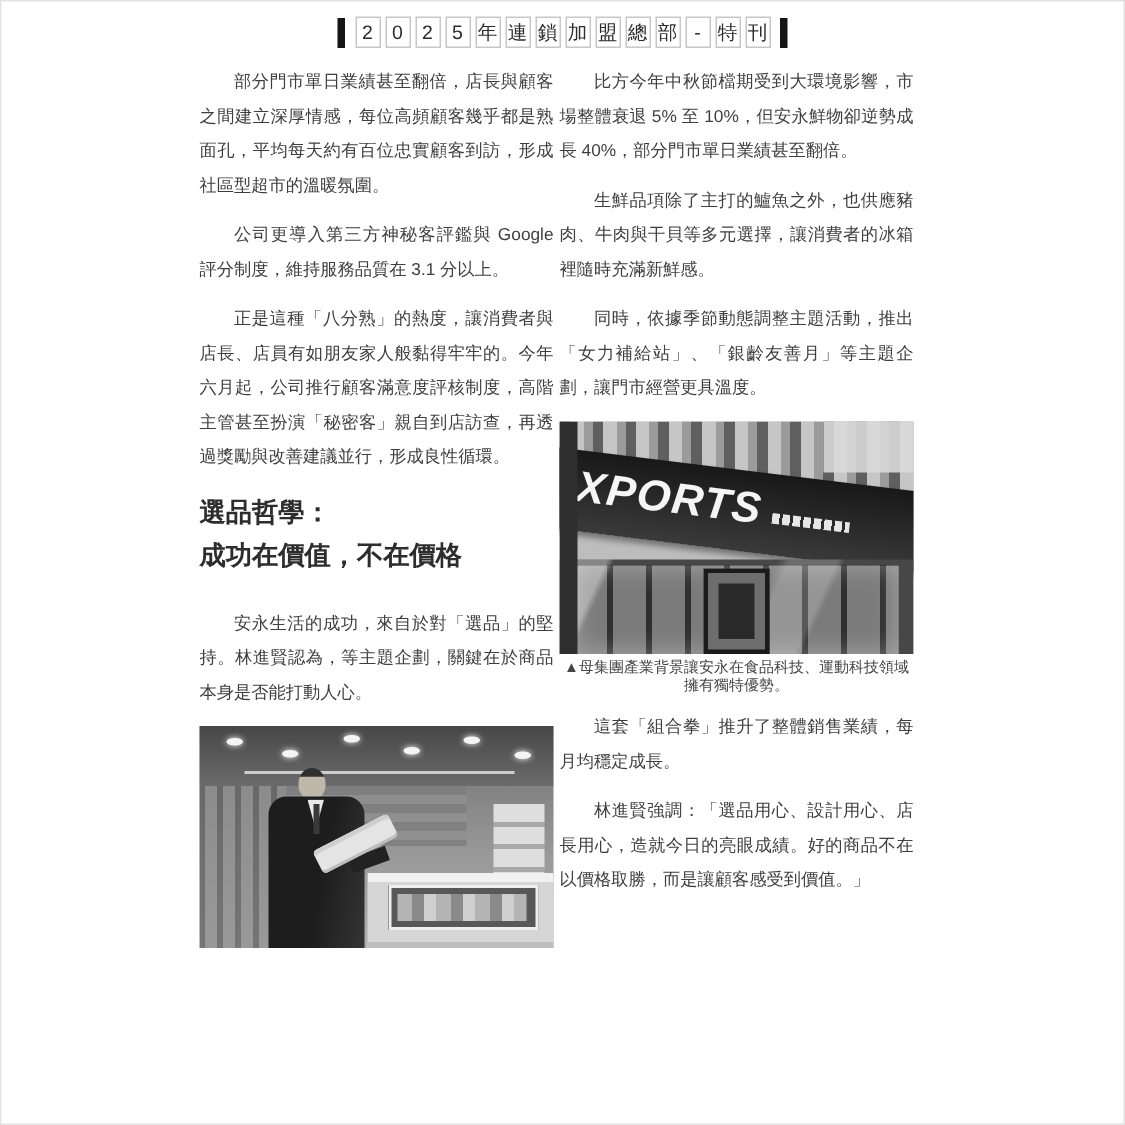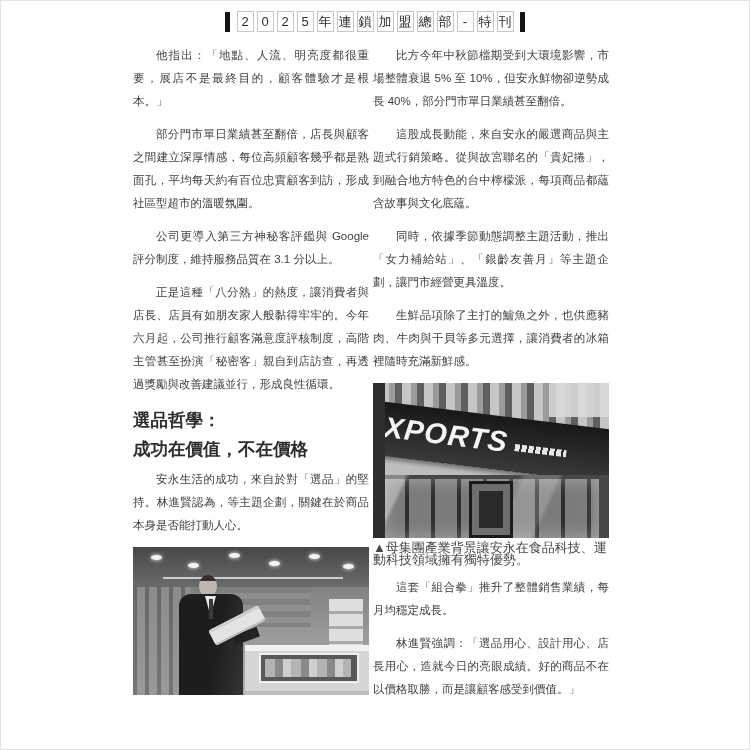--- a/index.html
+++ b/index.html
@@ -22,24 +22,24 @@
   
   .col{
     position:absolute;top:44px;width:236px;
     font-size:11.5px;line-height:23px;text-align:justify;color:#3e3e3e;
   }
   .col-left{left:133px;}
   .col-right{left:373px;}
   p.para{margin:0 0 10px;text-indent:2em;}
   .section-heading{
     font-size:17.5px;font-weight:bold;color:#2d2d2d;line-height:29px;
-    margin:4px 0 4px;text-align:left;
+    margin:4px 0 20px;text-align:left;
   }
   .caption{
-    font-size:13px;line-height:12px;color:#454545;text-align:left;
+    font-size:10px;line-height:12px;color:#454545;text-align:center;
     margin:4px 0 10px;text-indent:0;
   }
   
   .photo{position:relative;width:236px;overflow:hidden;background:#8d8d8d;margin-top:3px;}
   .photo *{position:absolute;}
   
   .ph1{height:148px;background:linear-gradient(#6f6f6f,#9a9a9a 60%,#b0b0b0);}
   .ph1 .ceiling{left:0;top:0;width:100%;height:40px;background:linear-gradient(#474747,#6b6b6b);}
   .ph1 .light{width:11px;height:5px;border-radius:50%;background:#f4f4f4;box-shadow:0 0 4px #fff;}
   .ph1 .strip{height:2px;background:#e9e9e9;opacity:.8;}
@@ -104,21 +104,20 @@
     <span class="char-box">盟</span>
     <span class="char-box">總</span>
     <span class="char-box">部</span>
     <span class="char-box">-</span>
     <span class="char-box">特</span>
     <span class="char-box">刊</span>
     <div class="bar"></div>
   </div>
 
   <div class="col col-left">
-    <p class="para">他指出：「地點、人流、明亮度都很重要，展店不是最終目的，顧客體驗才是根本。」</p>
     <p class="para">部分門市單日業績甚至翻倍，店長與顧客之間建立深厚情感，每位高頻顧客幾乎都是熟面孔，平均每天約有百位忠實顧客到訪，形成社區型超市的溫暖氛圍。</p>
     <p class="para">公司更導入第三方神秘客評鑑與 Google 評分制度，維持服務品質在 3.1 分以上。</p>
     <p class="para">正是這種「八分熟」的熱度，讓消費者與店長、店員有如朋友家人般黏得牢牢的。今年六月起，公司推行顧客滿意度評核制度，高階主管甚至扮演「秘密客」親自到店訪查，再透過獎勵與改善建議並行，形成良性循環。</p>
     <div class="section-heading">
       <div>選品哲學：</div>
       <div>成功在價值，不在價格</div>
     </div>
     <p class="para">安永生活的成功，來自於對「選品」的堅持。林進賢認為，等主題企劃，關鍵在於商品本身是否能打動人心。</p>
 
     <div class="photo ph1">
@@ -140,23 +139,22 @@
       <div class="pack"></div>
       <div class="cards"></div>
       <div class="freezer"></div>
       <div class="fz-open"></div>
       <div class="fz-goods"></div>
     </div>
   </div>
 
   <div class="col col-right">
     <p class="para">比方今年中秋節檔期受到大環境影響，市場整體衰退 5% 至 10%，但安永鮮物卻逆勢成長 40%，部分門市單日業績甚至翻倍。</p>
-    <p class="para">這股成長動能，來自安永的嚴選商品與主題式行銷策略。從與故宮聯名的「貴妃捲」，到融合地方特色的台中檸檬派，每項商品都蘊含故事與文化底蘊。</p>
+    <p class="para">生鮮品項除了主打的鱸魚之外，也供應豬肉、牛肉與干貝等多元選擇，讓消費者的冰箱裡隨時充滿新鮮感。</p>
     <p class="para">同時，依據季節動態調整主題活動，推出「女力補給站」、「銀齡友善月」等主題企劃，讓門市經營更具溫度。</p>
-    <p class="para">生鮮品項除了主打的鱸魚之外，也供應豬肉、牛肉與干貝等多元選擇，讓消費者的冰箱裡隨時充滿新鮮感。</p>
 
     <div class="photo ph2">
       <div class="upper"></div>
       <div class="sky"></div>
       <div class="fascia">
         <span class="sign">XPORTS</span>
         <div class="sign-sub"></div>
       </div>
       <div class="store"></div>
       <div class="glass"></div>

